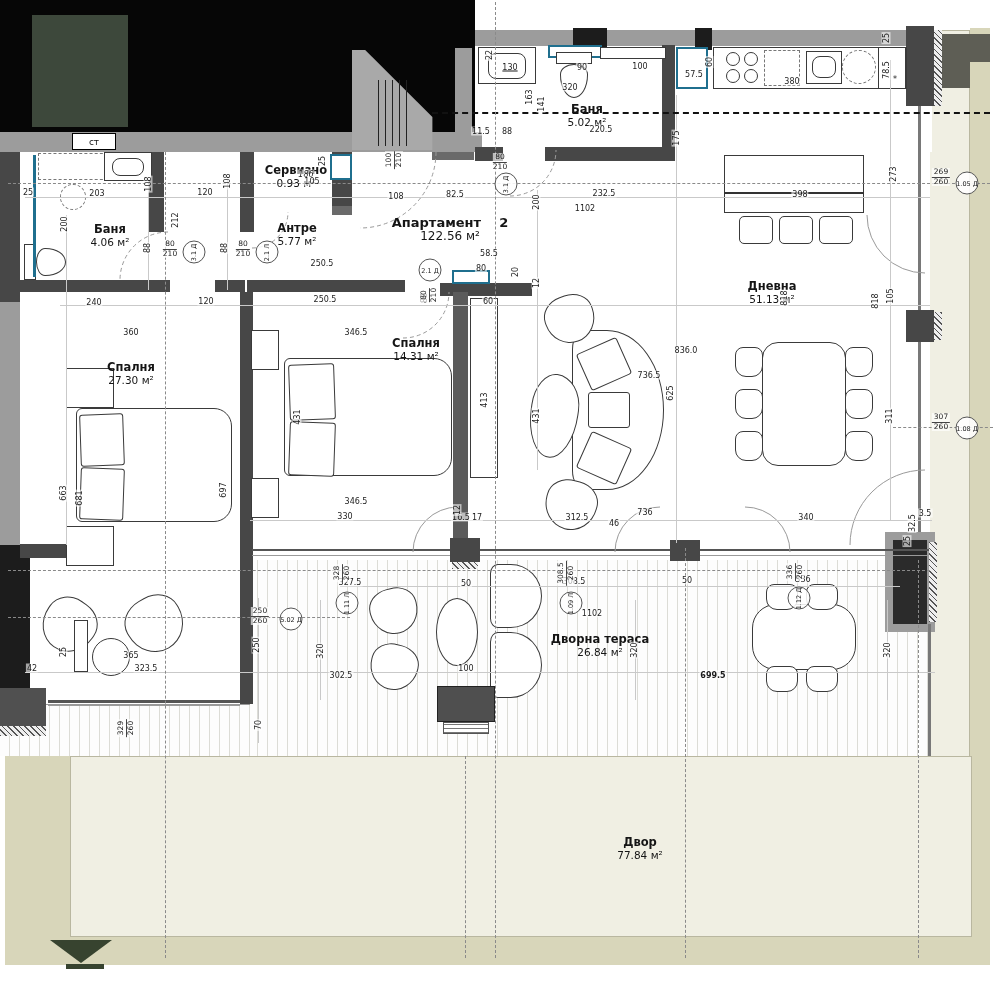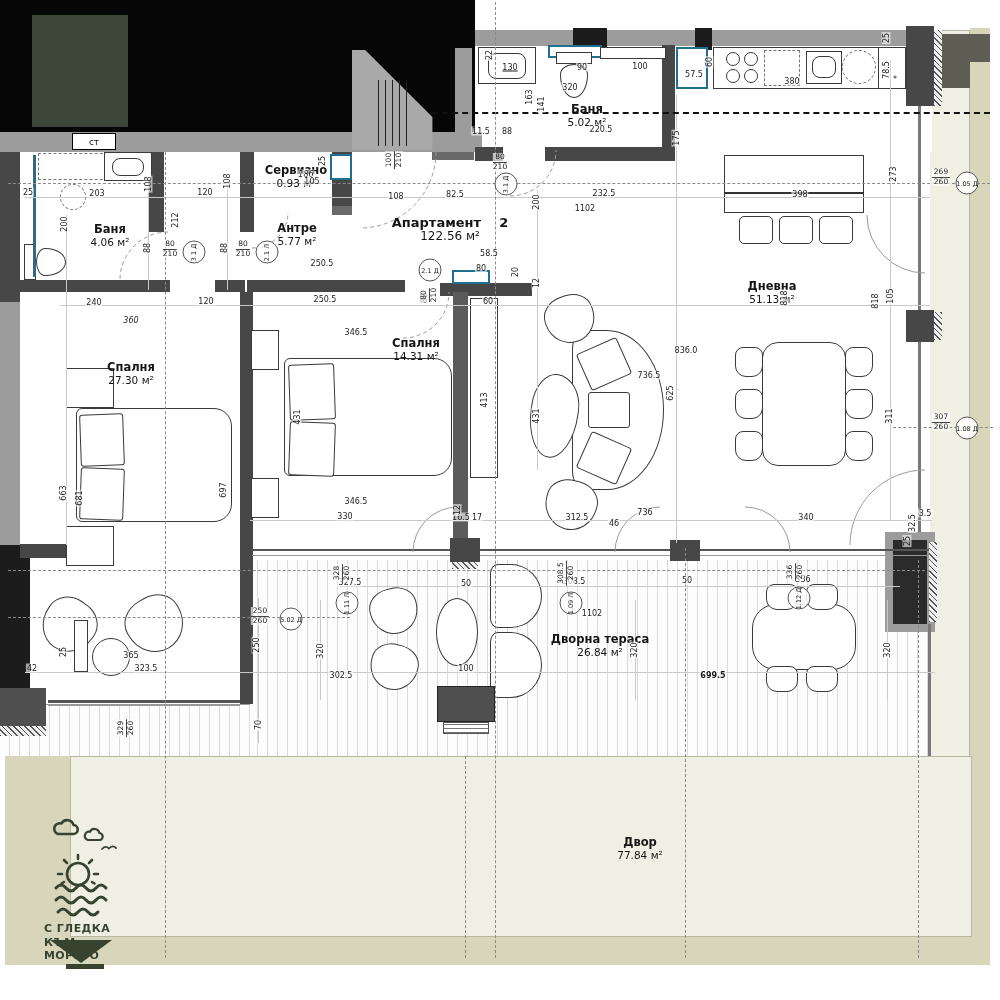--- a/index.html
+++ b/index.html
@@ -318,21 +318,21 @@
       <div class="dim" style="left: 322px; top: 263px;">250.5</div>
       <div class="dim" style="left: 489px; top: 253px;">58.5</div>
       <div class="dim" style="left: 481px; top: 268px;">80</div>
       <div class="dim v" style="left: 515px; top: 272px;">20</div>
       <div class="dim v" style="left: 536px; top: 283px;">12</div>
       <div class="dim" style="left: 94px; top: 302px;">240</div>
       <div class="dim" style="left: 206px; top: 301px;">120</div>
       <div class="dim" style="left: 325px; top: 299px;">250.5</div>
       <div class="dim" style="left: 488px; top: 301px;">60</div>
       <div class="dim v" style="left: 424px; top: 298px;">88</div>
-      <div class="dim" style="left: 131px; top: 320px; font-style: italic;">360</div>
+      <div class="dim" style="left: 131px; top: 332px;">360</div>
       <div class="dim" style="left: 356px; top: 332px;">346.5</div>
       <div class="dim" style="left: 686px; top: 350px;">836.0</div>
       <div class="dim v" style="left: 784px; top: 298px;">818</div>
       <div class="dim v" style="left: 875px; top: 301px;">818</div>
       <div class="dim v" style="left: 890px; top: 296px;">105</div>
       <div class="dim" style="left: 649px; top: 375px;">736.5</div>
       <div class="dim v" style="left: 670px; top: 393px;">625</div>
       <div class="dim v" style="left: 297px; top: 417px;">431</div>
       <div class="dim v" style="left: 536px; top: 416px;">431</div>
       <div class="dim v" style="left: 484px; top: 400px;">413</div>
@@ -443,29 +443,15 @@
       <div class="stk v" style="left: 795px; top: 572px;">
         <span class="a">336</span>
         <span>260</span>
       </div>
       <div class="stk v" style="left: 126px; top: 728px;">
         <span class="a">329</span>
         <span>260</span>
       </div>
     </div>
 
-  <div id="logo">
-    <svg width="80" height="104" viewBox="0 0 80 104" fill="none" stroke="#37432f" stroke-width="2.6" stroke-linecap="round" stroke-linejoin="round">
-      <path d="M14 16 h15 a4.5 4.5 0 0 0 .5 -9 a6.5 6.5 0 0 0 -12 -1.5 A5 5 0 0 0 14 16 z"></path>
-      <path d="M44 22 h11 a3.5 3.5 0 0 0 .4 -7 a5 5 0 0 0 -9.4 -1.2 A4 4 0 0 0 44 22 z" stroke-width="2.2"></path>
-      <path d="M58 31 q3.5 -4 7 -0.5 M65 30.5 q3.5 -4 7 -0.5" stroke-width="1.8"></path>
-      <circle cx="34" cy="56" r="11"></circle>
-      <path d="M34 41 v-4 M23 45 l-3 -3 M45 45 l3 -3 M18 56 h-4 M50 56 h4 M20 64 l-2.5 1.5 M48 64 l2.5 1.5"></path>
-      <path d="M12 70 q5 -6 10 0 t10 0 t10 0 t10 0 t10 0" stroke-width="3"></path>
-      <path d="M12 82 q5 -6 10 0 t10 0 t10 0 t10 0 t10 0" stroke-width="3"></path>
-      <path d="M14 94 q5 -6 10 0 t10 0 t10 0 t10 0" stroke-width="3"></path>
-    </svg>
-    <div class="lg">С ГЛЕДКА</div>
-    <div class="lg">КЪМ МОРЕТО</div>
-  </div>
   <div id="logo-tri"></div>
   <div id="logo-bar"></div>
 </div>
 
 </body></html>

